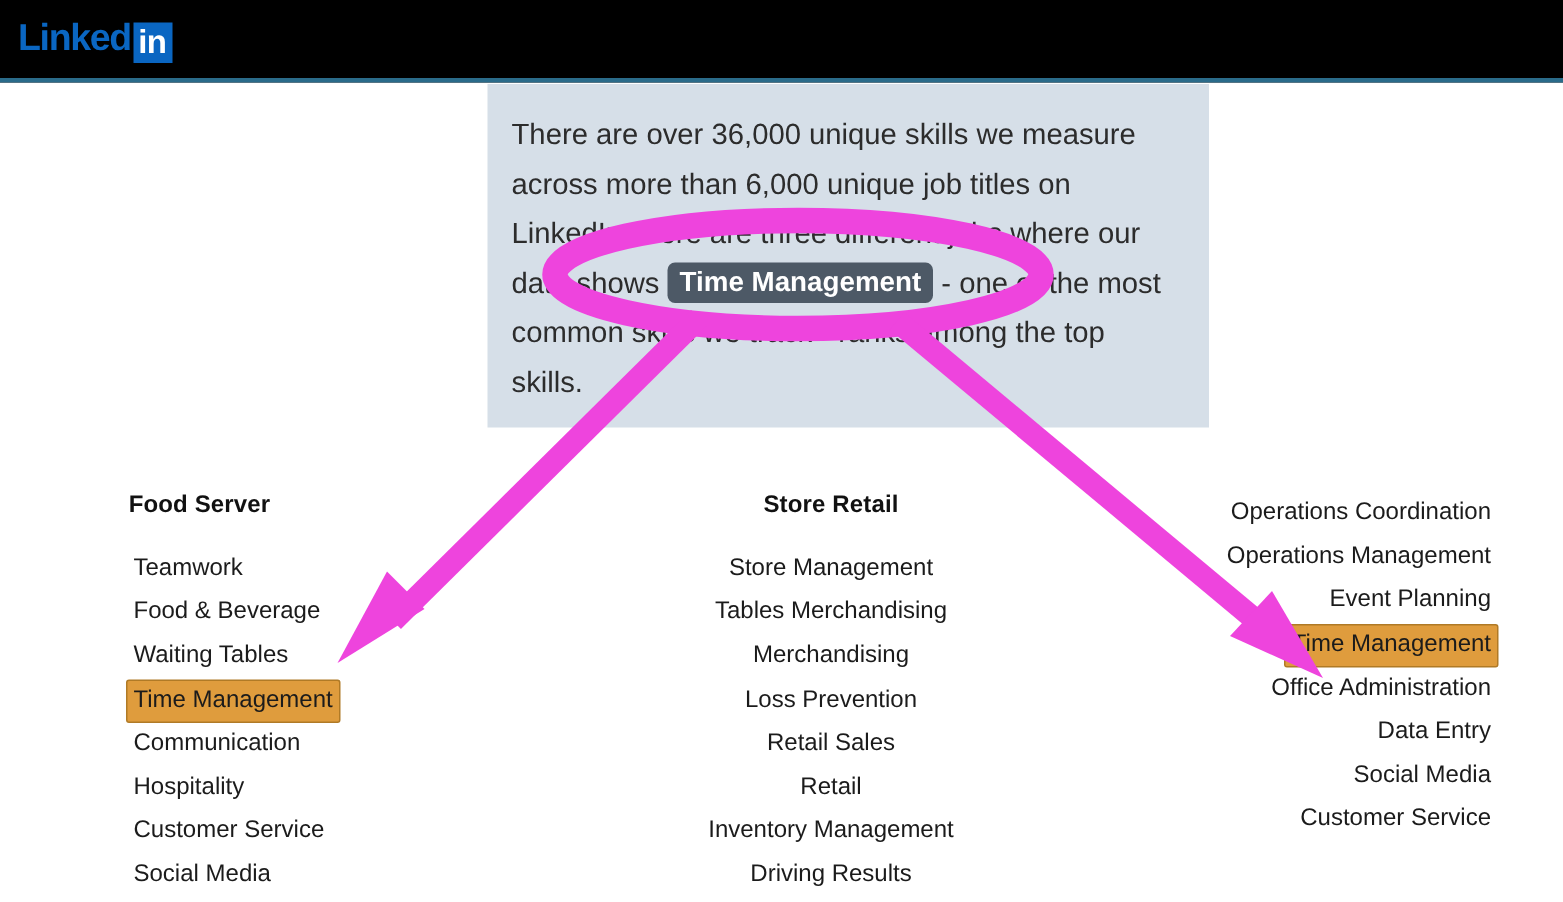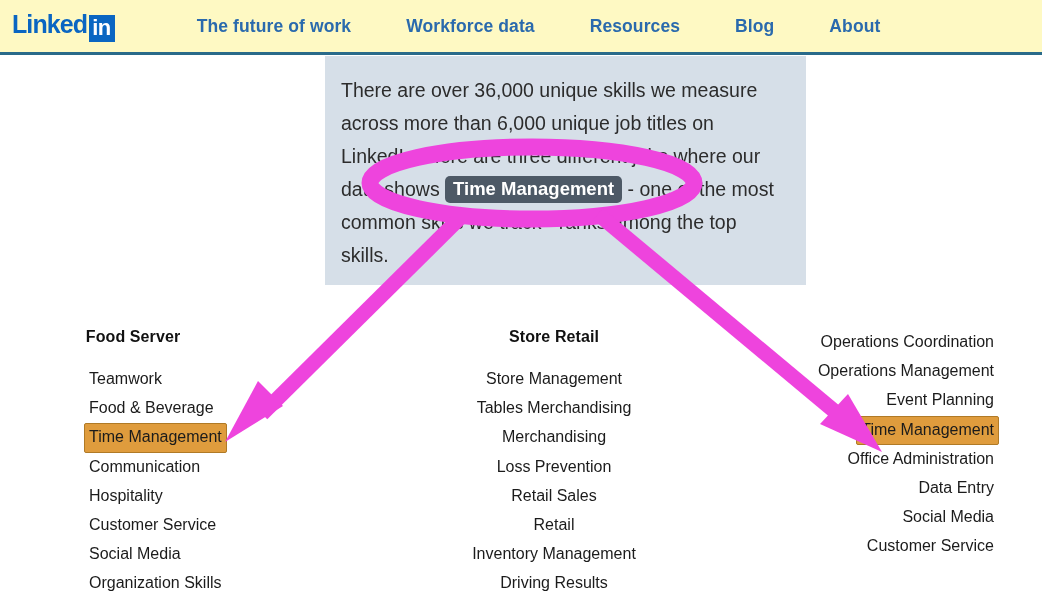--- a/index.html
+++ b/index.html
@@ -16,21 +16,21 @@
     font-family: "Liberation Sans", sans-serif;
     color: #1a1a1a;
   }
 
   
   #site-header {
     position: absolute;
     left: 0; top: 0;
     width: 1042px;
     height: 55px;
-    background: #fef9c3;
+    background: #000000;
     border-bottom: 3px solid #2a6b8a;
     display: flex;
     align-items: center;
   }
   #brand {
     display: flex;
     align-items: baseline;
     margin-left: 12px;
     white-space: nowrap;
   }
@@ -170,40 +170,34 @@
   #column-2 .skill-item { padding-right: 19px; }
 </style>
 </head>
 <body>
 
 <div id="site-header">
   <div id="brand">
     <span id="linkedin-wordmark">Linked</span>
       <span id="linkedin-in-badge">in</span>
   </div>
-  <nav id="main-nav">
-    <span class="nav-item" id="nav-future">The future of work</span>
-    <span class="nav-item" id="nav-workforce">Workforce data</span>
-    <span class="nav-item" id="nav-resources">Resources</span>
-    <span class="nav-item" id="nav-blog">Blog</span>
-    <span class="nav-item" id="nav-about">About</span>
-  </nav>
 </div>
 
 <div id="callout-block">
   <p id="callout-paragraph"><span>There are over 36,000 unique skills we measure across more than 6,000 unique job titles on LinkedIn. Here are three different jobs where our data shows </span><span class="tm-badge">Time Management</span><span> - one of the most common skills we track - ranks among the top skills.</span></p>
 </div>
 
 <div id="columns">
 
   <div class="skill-column" id="column-0">
     <div class="column-title">Food Server</div>
     <ul class="skill-list">
       <li class="skill-item"><span class="chip">Teamwork</span></li>
       <li class="skill-item"><span class="chip">Food &amp; Beverage</span></li>
+      <li class="skill-item"><span class="chip">Waiting Tables</span></li>
       <li class="skill-item highlight"><span class="chip">Time Management</span></li>
       <li class="skill-item"><span class="chip">Communication</span></li>
       <li class="skill-item"><span class="chip">Hospitality</span></li>
       <li class="skill-item"><span class="chip">Customer Service</span></li>
       <li class="skill-item"><span class="chip">Social Media</span></li>
       <li class="skill-item"><span class="chip">Organization Skills</span></li>
     </ul>
   </div>
 
   <div class="skill-column" id="column-1">

